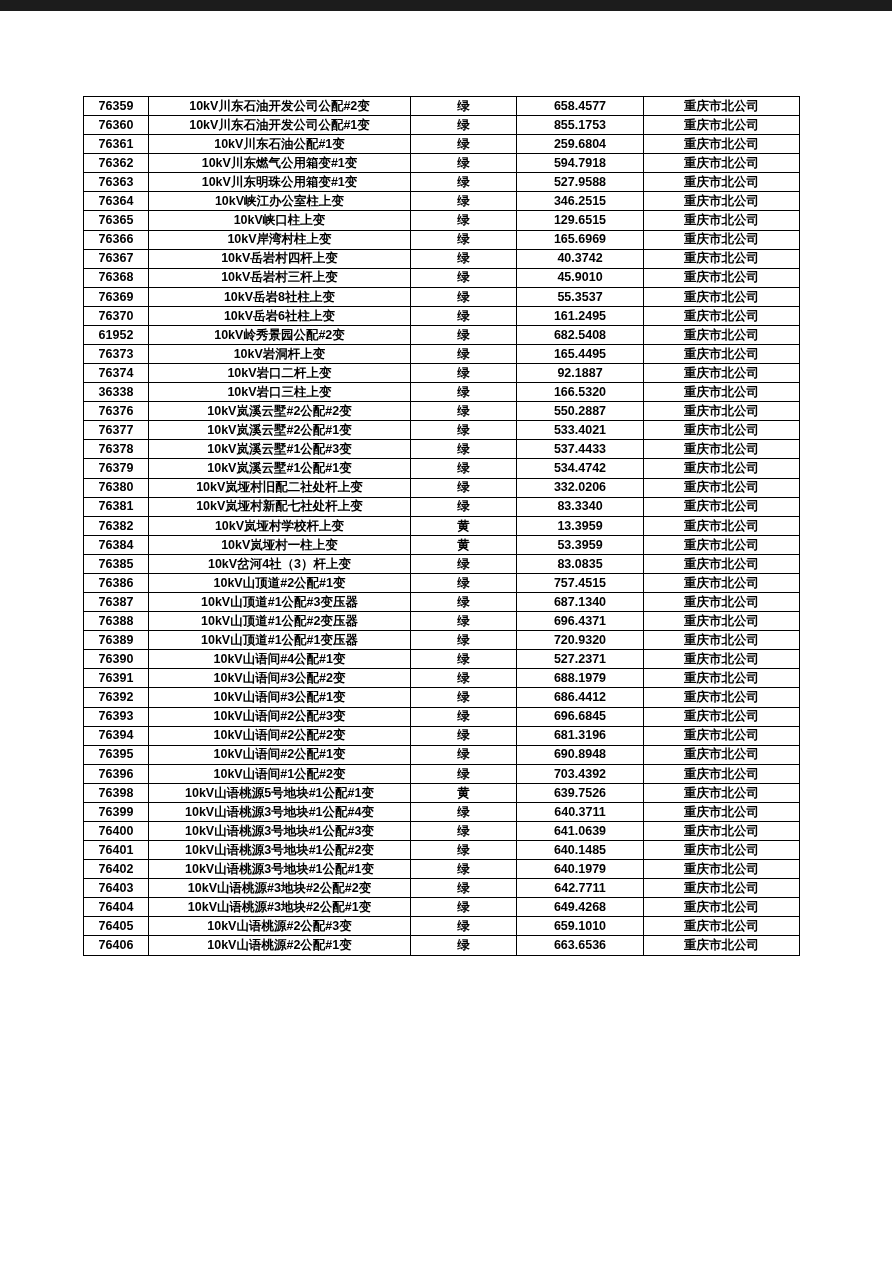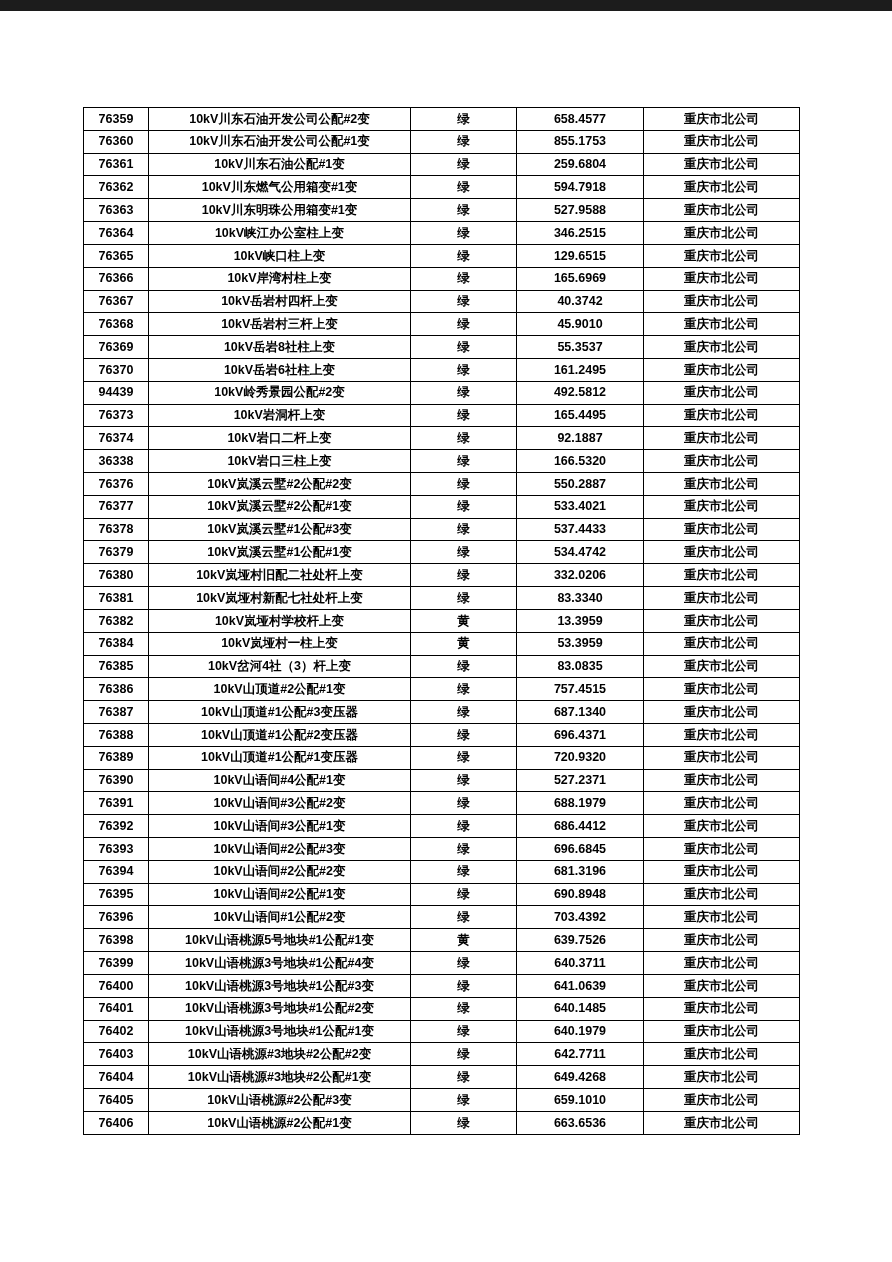--- a/index.html
+++ b/index.html
@@ -18,23 +18,23 @@
     position: absolute;
     top: 0;
     left: 0;
     width: 892px;
     height: 11px;
     background: #1c1c1c;
   }
   .data-table {
     position: absolute;
     left: 83px;
-    top: 107px;
+    top: 96px;
     width: 716px;
-    height: 1028px;
+    height: 860px;
     border-collapse: collapse;
     table-layout: fixed;
   }
   .data-table td {
     border: 1px solid #000000;
     text-align: center;
     vertical-align: middle;
     font-size: 12.5px;
     font-weight: 600;
     padding: 0 2px;
@@ -135,24 +135,24 @@
         <td>重庆市北公司</td>
       </tr>
       <tr>
         <td>76370</td>
         <td>10kV岳岩6社柱上变</td>
         <td>绿</td>
         <td>161.2495</td>
         <td>重庆市北公司</td>
       </tr>
       <tr>
-        <td>94439</td>
+        <td>61952</td>
         <td>10kV岭秀景园公配#2变</td>
         <td>绿</td>
-        <td>492.5812</td>
+        <td>682.5408</td>
         <td>重庆市北公司</td>
       </tr>
       <tr>
         <td>76373</td>
         <td>10kV岩洞杆上变</td>
         <td>绿</td>
         <td>165.4495</td>
         <td>重庆市北公司</td>
       </tr>
       <tr>

